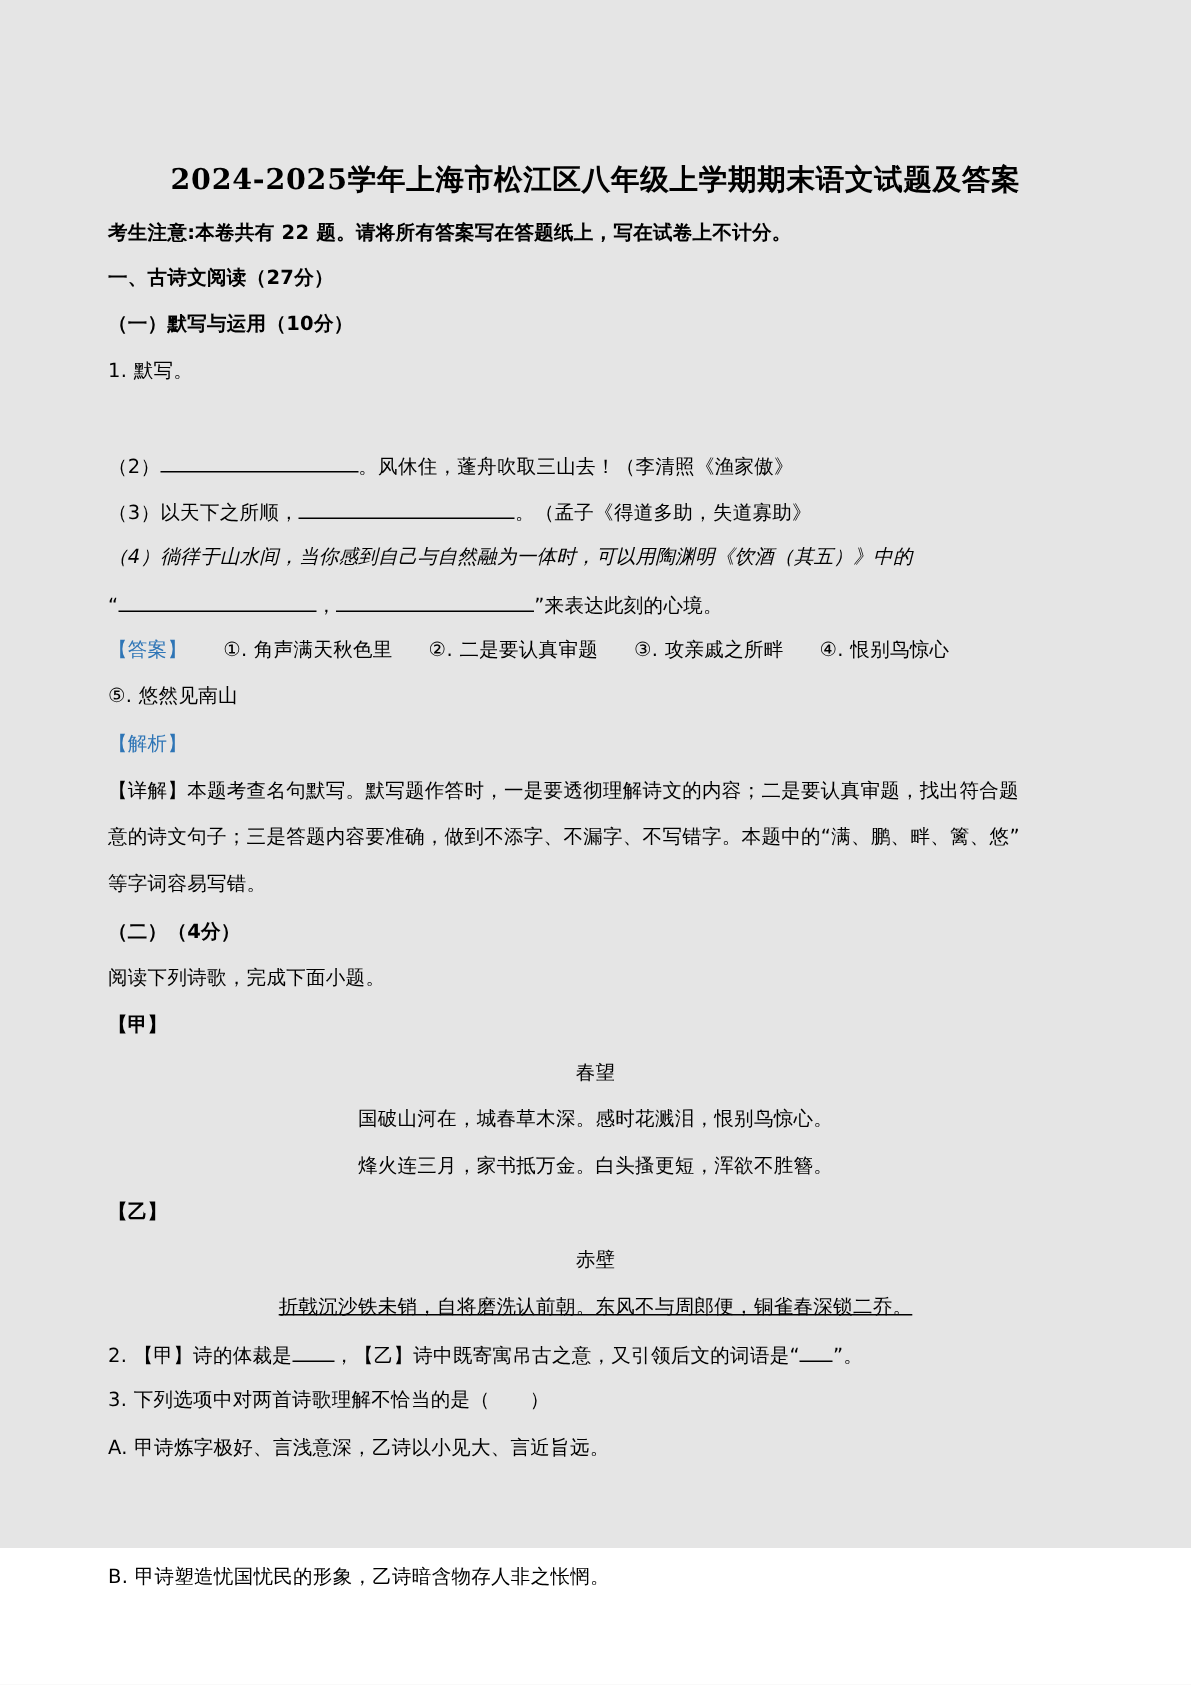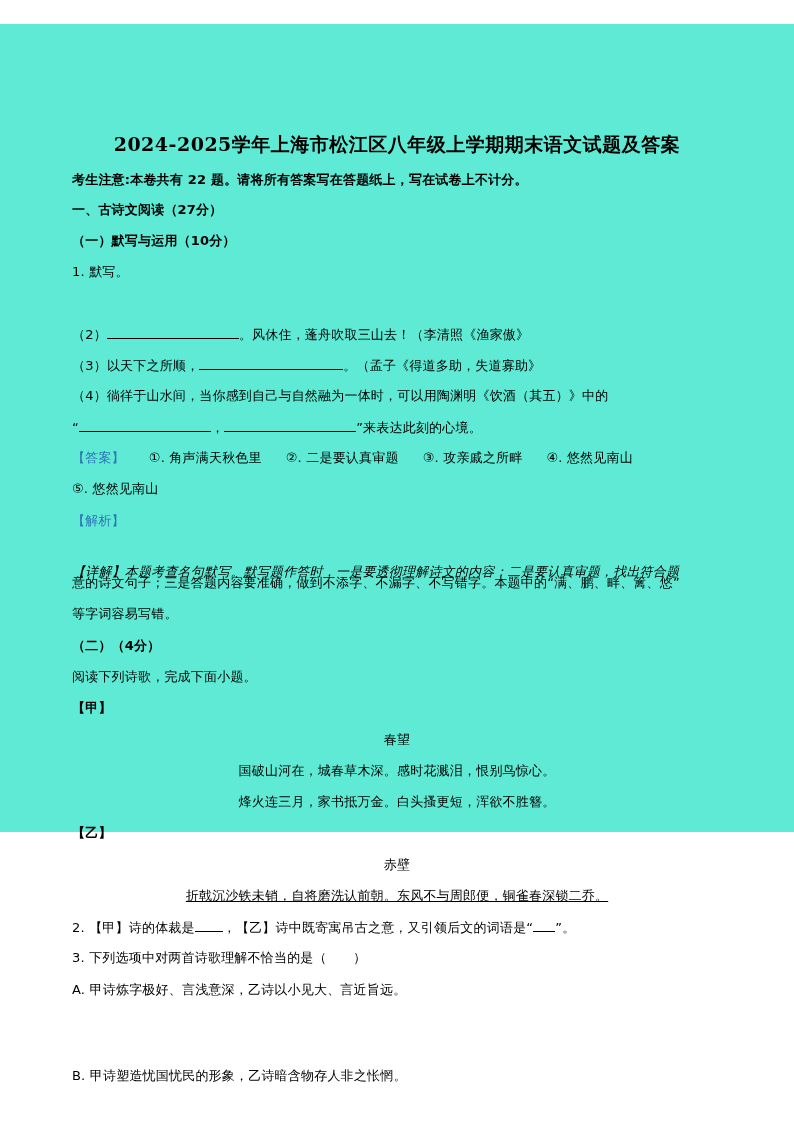--- a/index.html
+++ b/index.html
@@ -1,21 +1,21 @@
 <!DOCTYPE html>
 <html><head>
   <meta charset="utf-8">
   <style>
     html, body { margin: 0; padding: 0; background: #ffffff; }
     body {
       width: 794px; height: 1123px; position: relative; overflow: hidden;
       font-family: "DejaVu Sans", "Liberation Sans", sans-serif;
       color: #000;
     }
-    .page { position: absolute; left: 0; top: 0; width: 794px; height: 808px; background: #5eead4; margin-top: 24px; }
+    .page { position: absolute; left: 0; top: 0; width: 794px; height: 1032px; background: #e5e5e5; }
     .line {
       position: absolute; left: 72px; font-size: 13px; line-height: 16px;
       white-space: nowrap; letter-spacing: 0.2px;
     }
     .title {
       position: absolute; left: 0; width: 794px; top: 108px; text-align: center;
       font-family: "DejaVu Serif", "Liberation Serif", serif;
       font-size: 19px; line-height: 24px; font-weight: bold; letter-spacing: 0.5px;
     }
     .bold { font-weight: bold; }
@@ -41,35 +41,35 @@
 
 
   <div class="line" style="top:302px;">
     <span>（2）</span><span class="blank" style="width:132px;"></span><span>。风休住，蓬舟吹取三山去！（李清照《渔家傲》</span>
   </div>
 
   <div class="line" style="top:333px;">
     <span>（3）</span><span>以天下之所顺，</span><span class="blank" style="width:144px;"></span><span>。（孟子《得道多助，失道寡助》</span>
   </div>
 
-  <div class="line" style="top:364px;">（4）徜徉于山水间，当你感到自己与自然融为一体时，可以用陶渊明《饮酒（其五）》中的</div>
+  <div class="line" style="top:364px;font-style:italic;">（4）徜徉于山水间，当你感到自己与自然融为一体时，可以用陶渊明《饮酒（其五）》中的</div>
 
   <div class="line" style="top:395px;">
     <span>“</span><span class="blank" style="width:132px;"></span><span>，</span><span class="blank" style="width:132px;"></span><span>”来表达此刻的心境。</span>
   </div>
 
   <div class="line" style="top:426px;">
-    <span class="accent">【答案】</span><span class="gap" style="width:24px;"></span><span>①. 角声满天秋色里</span><span class="gap" style="width:24px;"></span><span>②. 二是要认真审题</span><span class="gap" style="width:24px;"></span><span>③. 攻亲戚之所畔</span><span class="gap" style="width:24px;"></span><span>④. 悠然见南山</span>
+    <span class="accent">【答案】</span><span class="gap" style="width:24px;"></span><span>①. 角声满天秋色里</span><span class="gap" style="width:24px;"></span><span>②. 二是要认真审题</span><span class="gap" style="width:24px;"></span><span>③. 攻亲戚之所畔</span><span class="gap" style="width:24px;"></span><span>④. 恨别鸟惊心</span>
   </div>
 
   <div class="line" style="top:457px;">⑤. 悠然见南山</div>
 
   <div class="line accent" style="top:489px;">【解析】</div>
 
-  <div class="line" style="top:540px;font-style:italic;">【详解】本题考查名句默写。默写题作答时，一是要透彻理解诗文的内容；二是要认真审题，找出符合题</div>
+  <div class="line" style="top:520px;">【详解】本题考查名句默写。默写题作答时，一是要透彻理解诗文的内容；二是要认真审题，找出符合题</div>
   <div class="line" style="top:551px;">意的诗文句子；三是答题内容要准确，做到不添字、不漏字、不写错字。本题中的“满、鹏、畔、篱、悠”</div>
   <div class="line" style="top:582px;">等字词容易写错。</div>
 
   <div class="line bold" style="top:614px;">（二）（4分）</div>
 
   <div class="line" style="top:645px;">阅读下列诗歌，完成下面小题。</div>
 
   <div class="line bold" style="top:676px;">【甲】</div>
 
   <div class="line center" style="top:708px;">春望</div>

